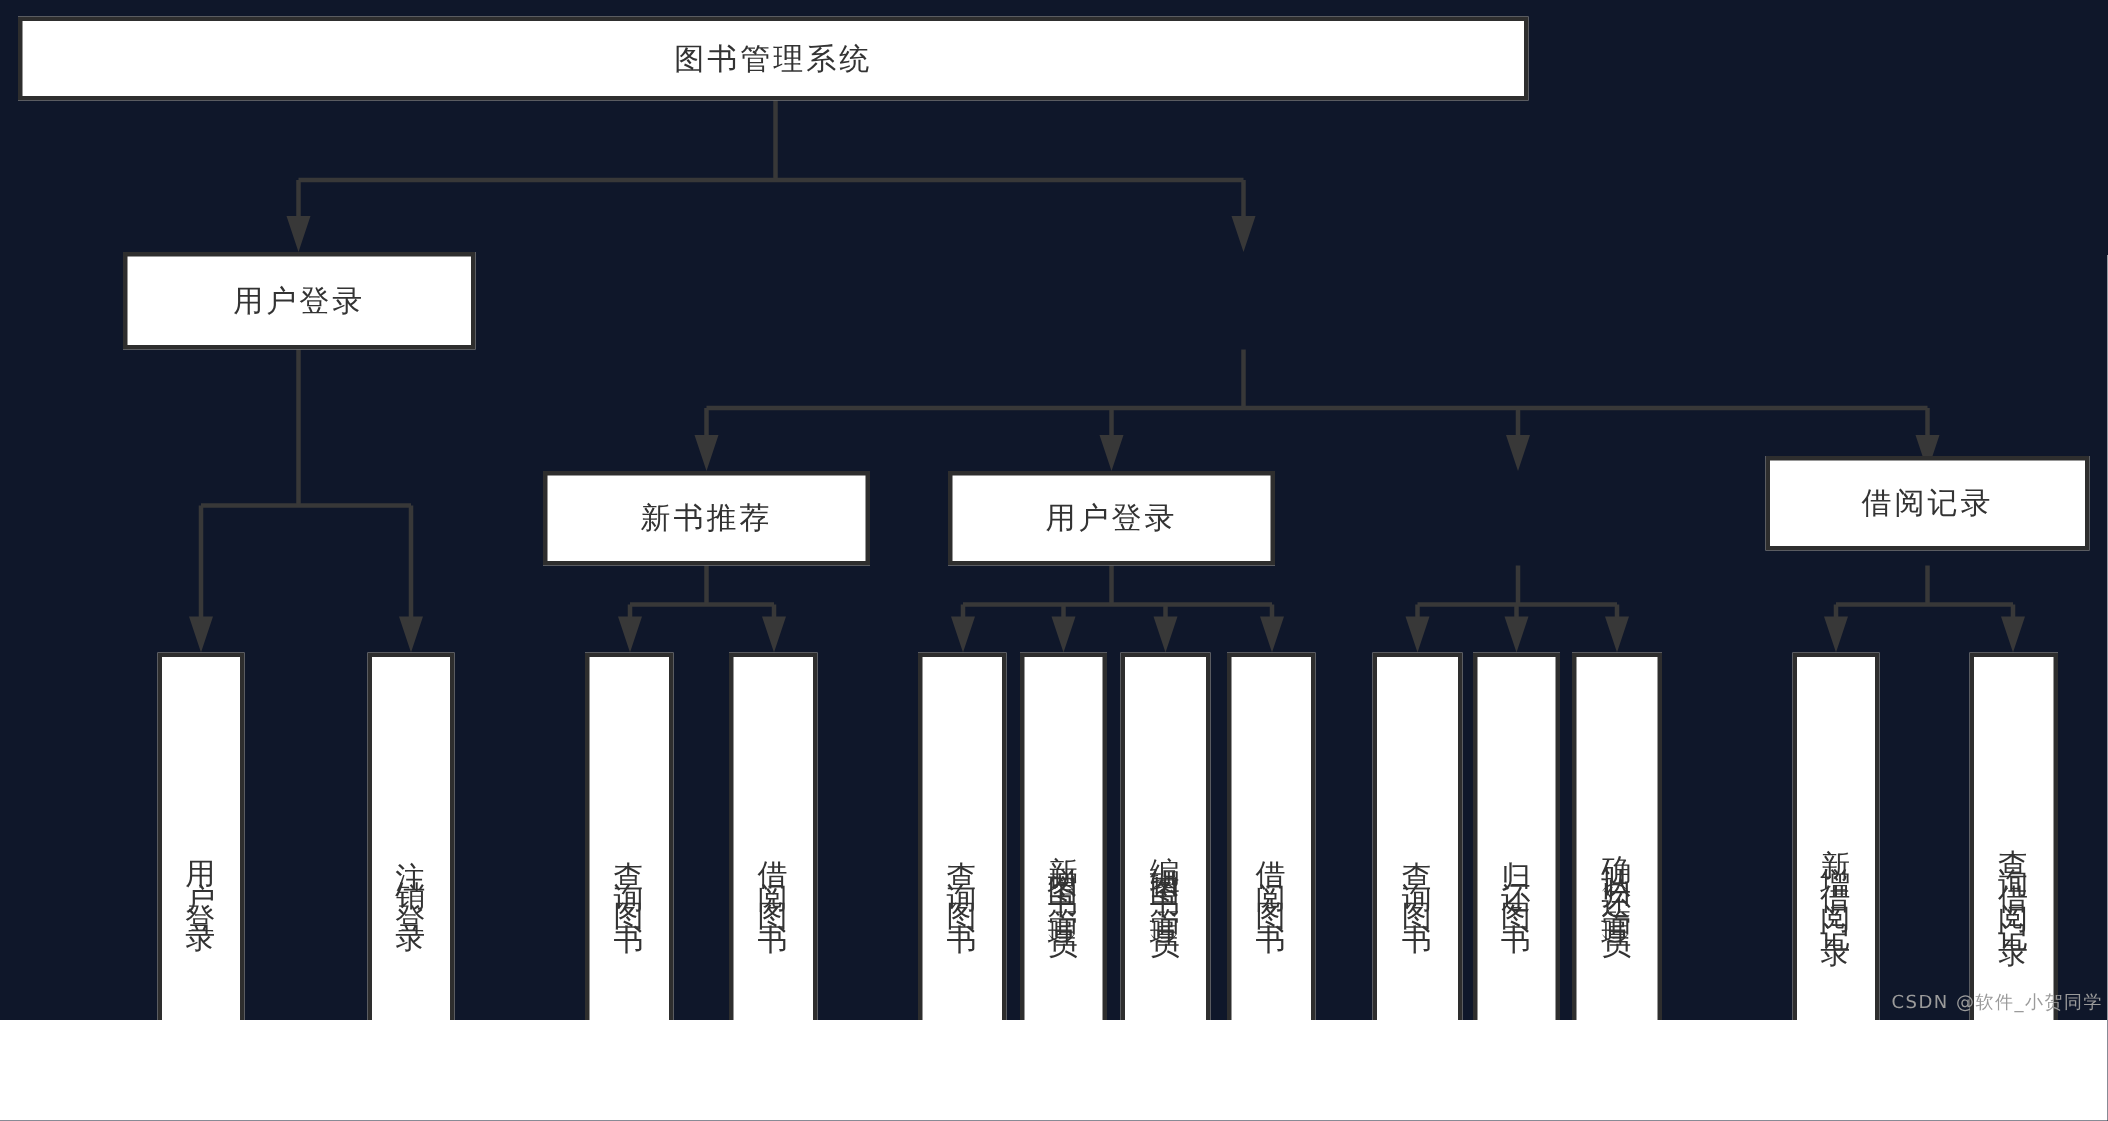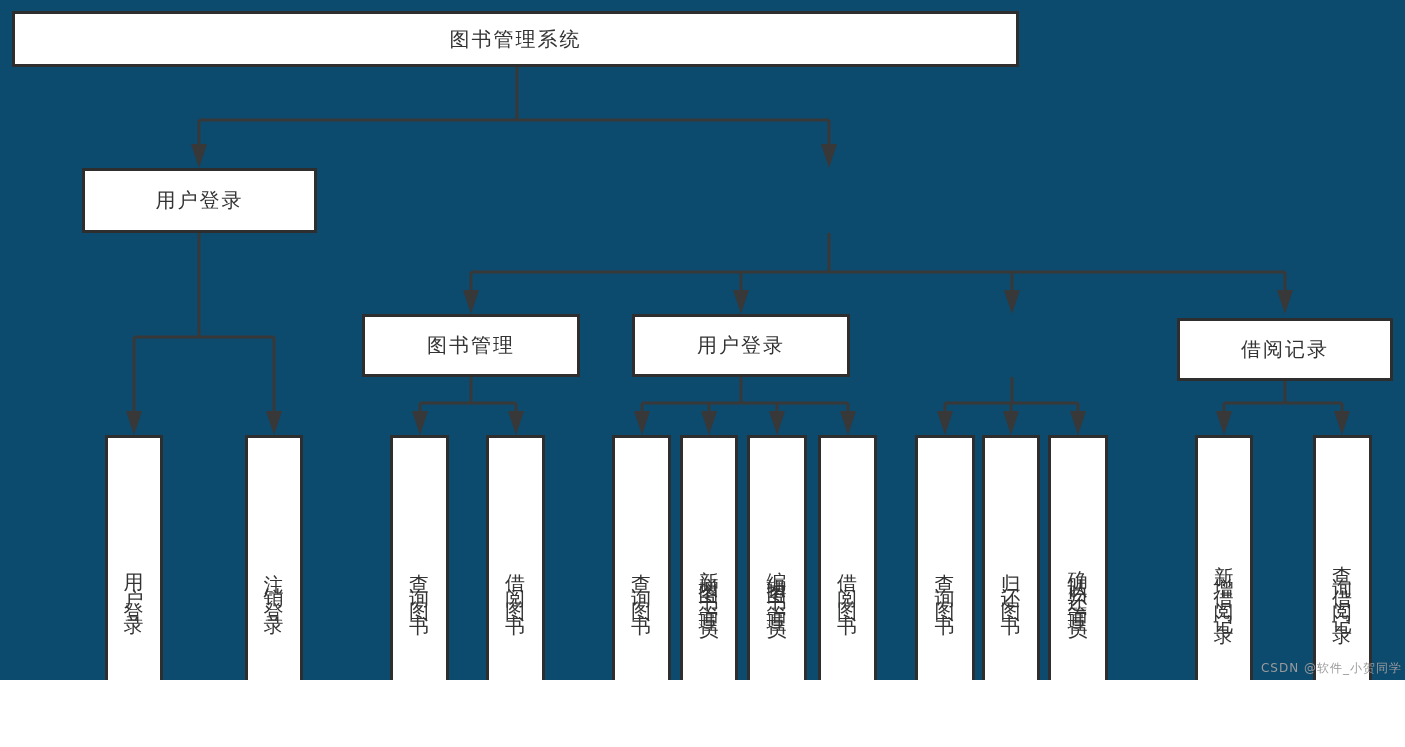--- a/index.html
+++ b/index.html
@@ -1,19 +1,19 @@
 <!DOCTYPE html>
 <html><head>
 <meta charset="utf-8">
 <style>
   html,body{margin:0;padding:0;background:#ffffff;}
   #stage{
     position:relative;
     width:1405px;height:680px;
-    background:#0c4a6e;
+    background:#0f172a;
     overflow:hidden;
     font-family:"DejaVu Sans","Liberation Sans",sans-serif;
   }
   #wires{position:absolute;left:0;top:0;width:1405px;height:747px;}
   .box{
     position:absolute;
     box-sizing:border-box;
     background:#ffffff;
     border:3px solid #2e2e2e;
     display:flex;
@@ -73,26 +73,26 @@
 
   <div class="box" style="left:12px;top:11px;width:1007px;height:56px">
     <span class="hlabel">图书管理系统</span>
   </div>
 
   <div class="box" style="left:82px;top:168px;width:235px;height:65px">
     <span class="hlabel">用户登录</span>
   </div>
 
   <div class="box" style="left:362px;top:314px;width:218px;height:63px">
-    <span class="hlabel">图书管理</span>
+    <span class="hlabel">新书推荐</span>
   </div>
   <div class="box" style="left:632px;top:314px;width:218px;height:63px">
     <span class="hlabel">用户登录</span>
   </div>
-  <div class="box" style="left:1177px;top:318px;width:216px;height:63px">
+  <div class="box" style="left:1177px;top:304px;width:216px;height:63px">
     <span class="hlabel">借阅记录</span>
   </div>
 
   <div class="box" style="left:105px;top:435px;width:58px;height:302px">
     <span class="vlabel ls-s">用户登录</span>
   </div>
   <div class="box" style="left:245px;top:435px;width:58px;height:302px">
     <span class="vlabel ls-s">注销登录</span>
   </div>
 

